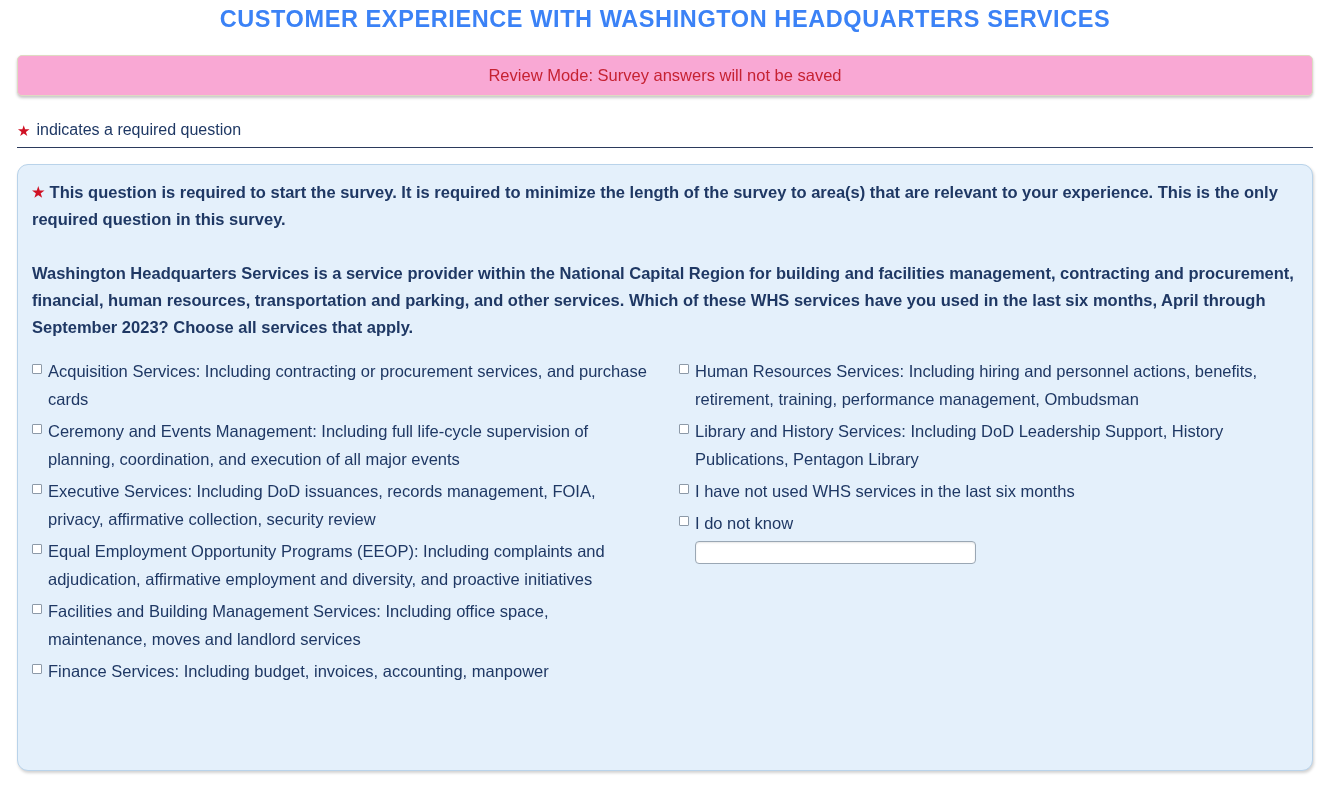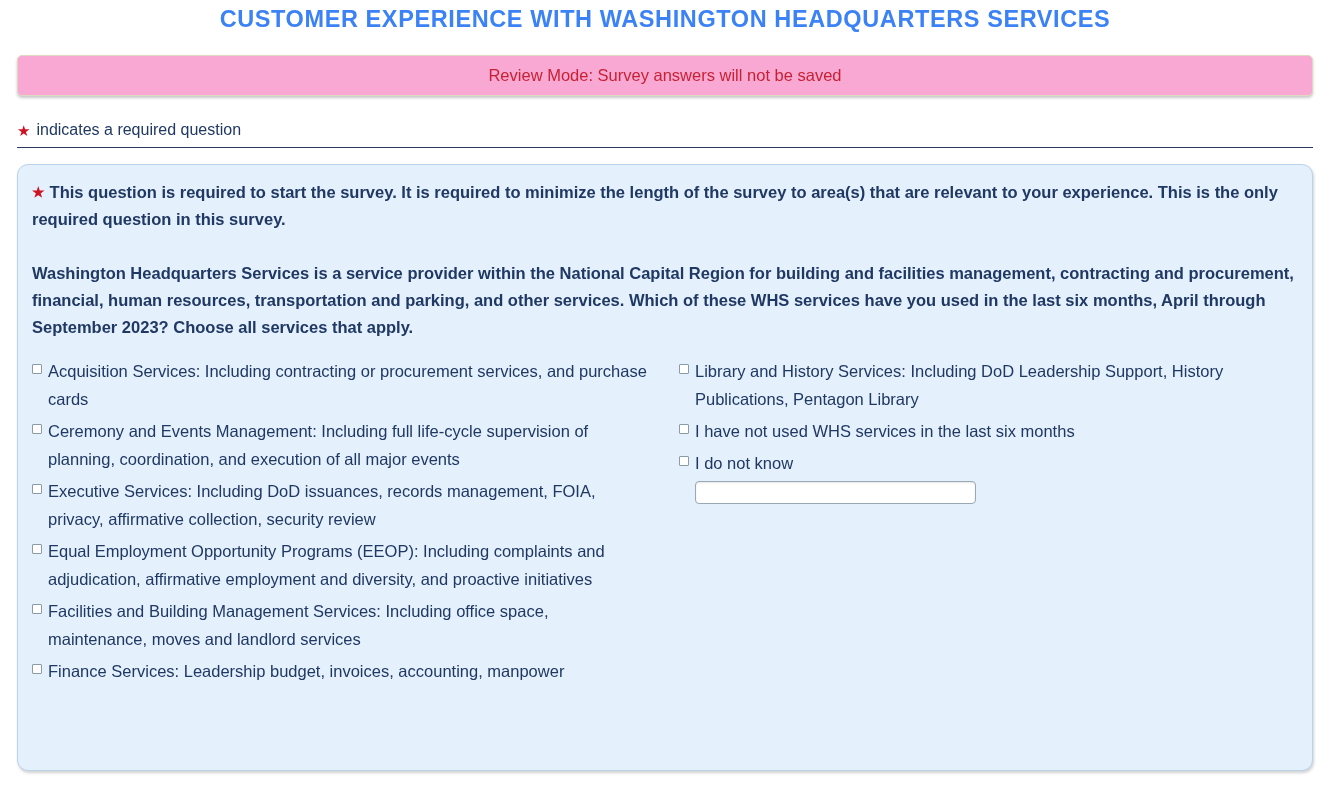--- a/index.html
+++ b/index.html
@@ -191,25 +191,29 @@
       <div class="option-row">
         <span class="cb"></span>
         <span class="option-label">Equal Employment Opportunity Programs (EEOP): Including complaints and adjudication, affirmative employment and diversity, and proactive initiatives</span>
       </div>
       <div class="option-row">
         <span class="cb"></span>
         <span class="option-label">Facilities and Building Management Services: Including office space, maintenance, moves and landlord services</span>
       </div>
       <div class="option-row">
         <span class="cb"></span>
-        <span class="option-label">Finance Services: Leadership budget, invoices, accounting, manpower</span>
+        <span class="option-label">Finance Services: Including budget, invoices, accounting, manpower</span>
       </div>
     </div>
 
     <div class="options-col col-right">
+      <div class="option-row">
+        <span class="cb"></span>
+        <span class="option-label">Human Resources Services: Including hiring and personnel actions, benefits, retirement, training, performance management, Ombudsman</span>
+      </div>
       <div class="option-row">
         <span class="cb"></span>
         <span class="option-label">Library and History Services: Including DoD Leadership Support, History Publications, Pentagon Library</span>
       </div>
       <div class="option-row">
         <span class="cb"></span>
         <span class="option-label">I have not used WHS services in the last six months</span>
       </div>
       <div class="option-row">
         <span class="cb"></span>

